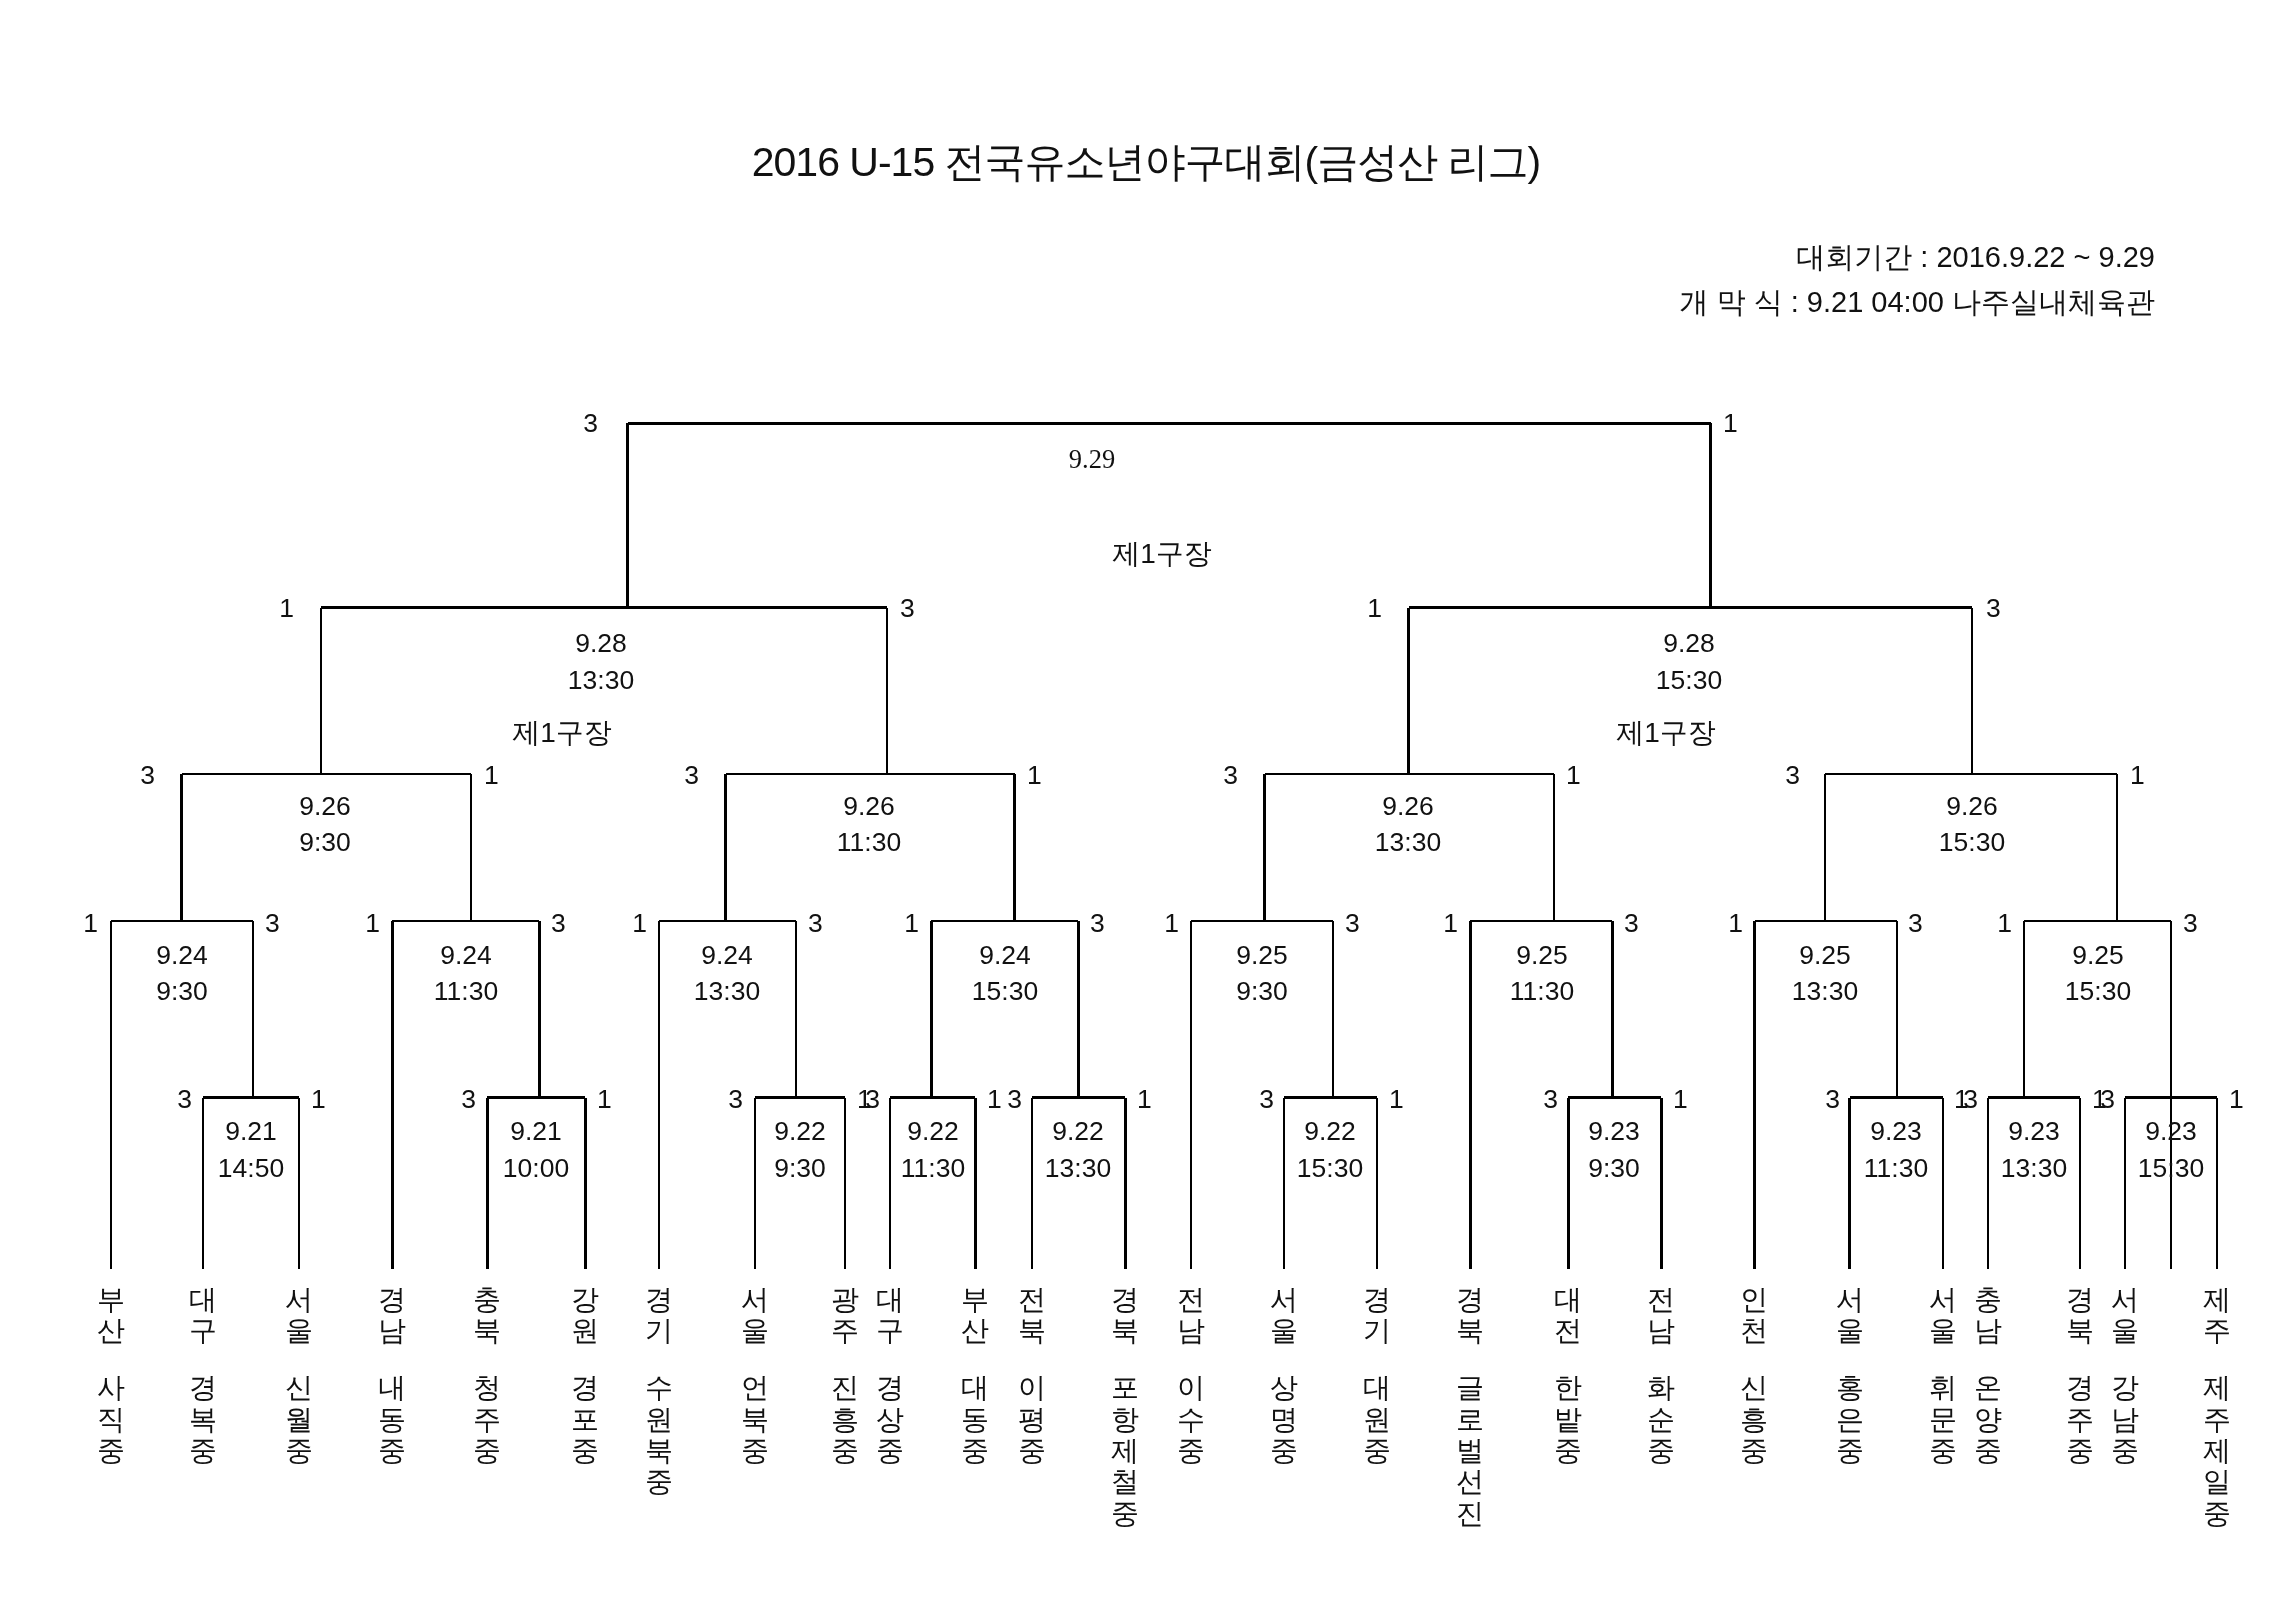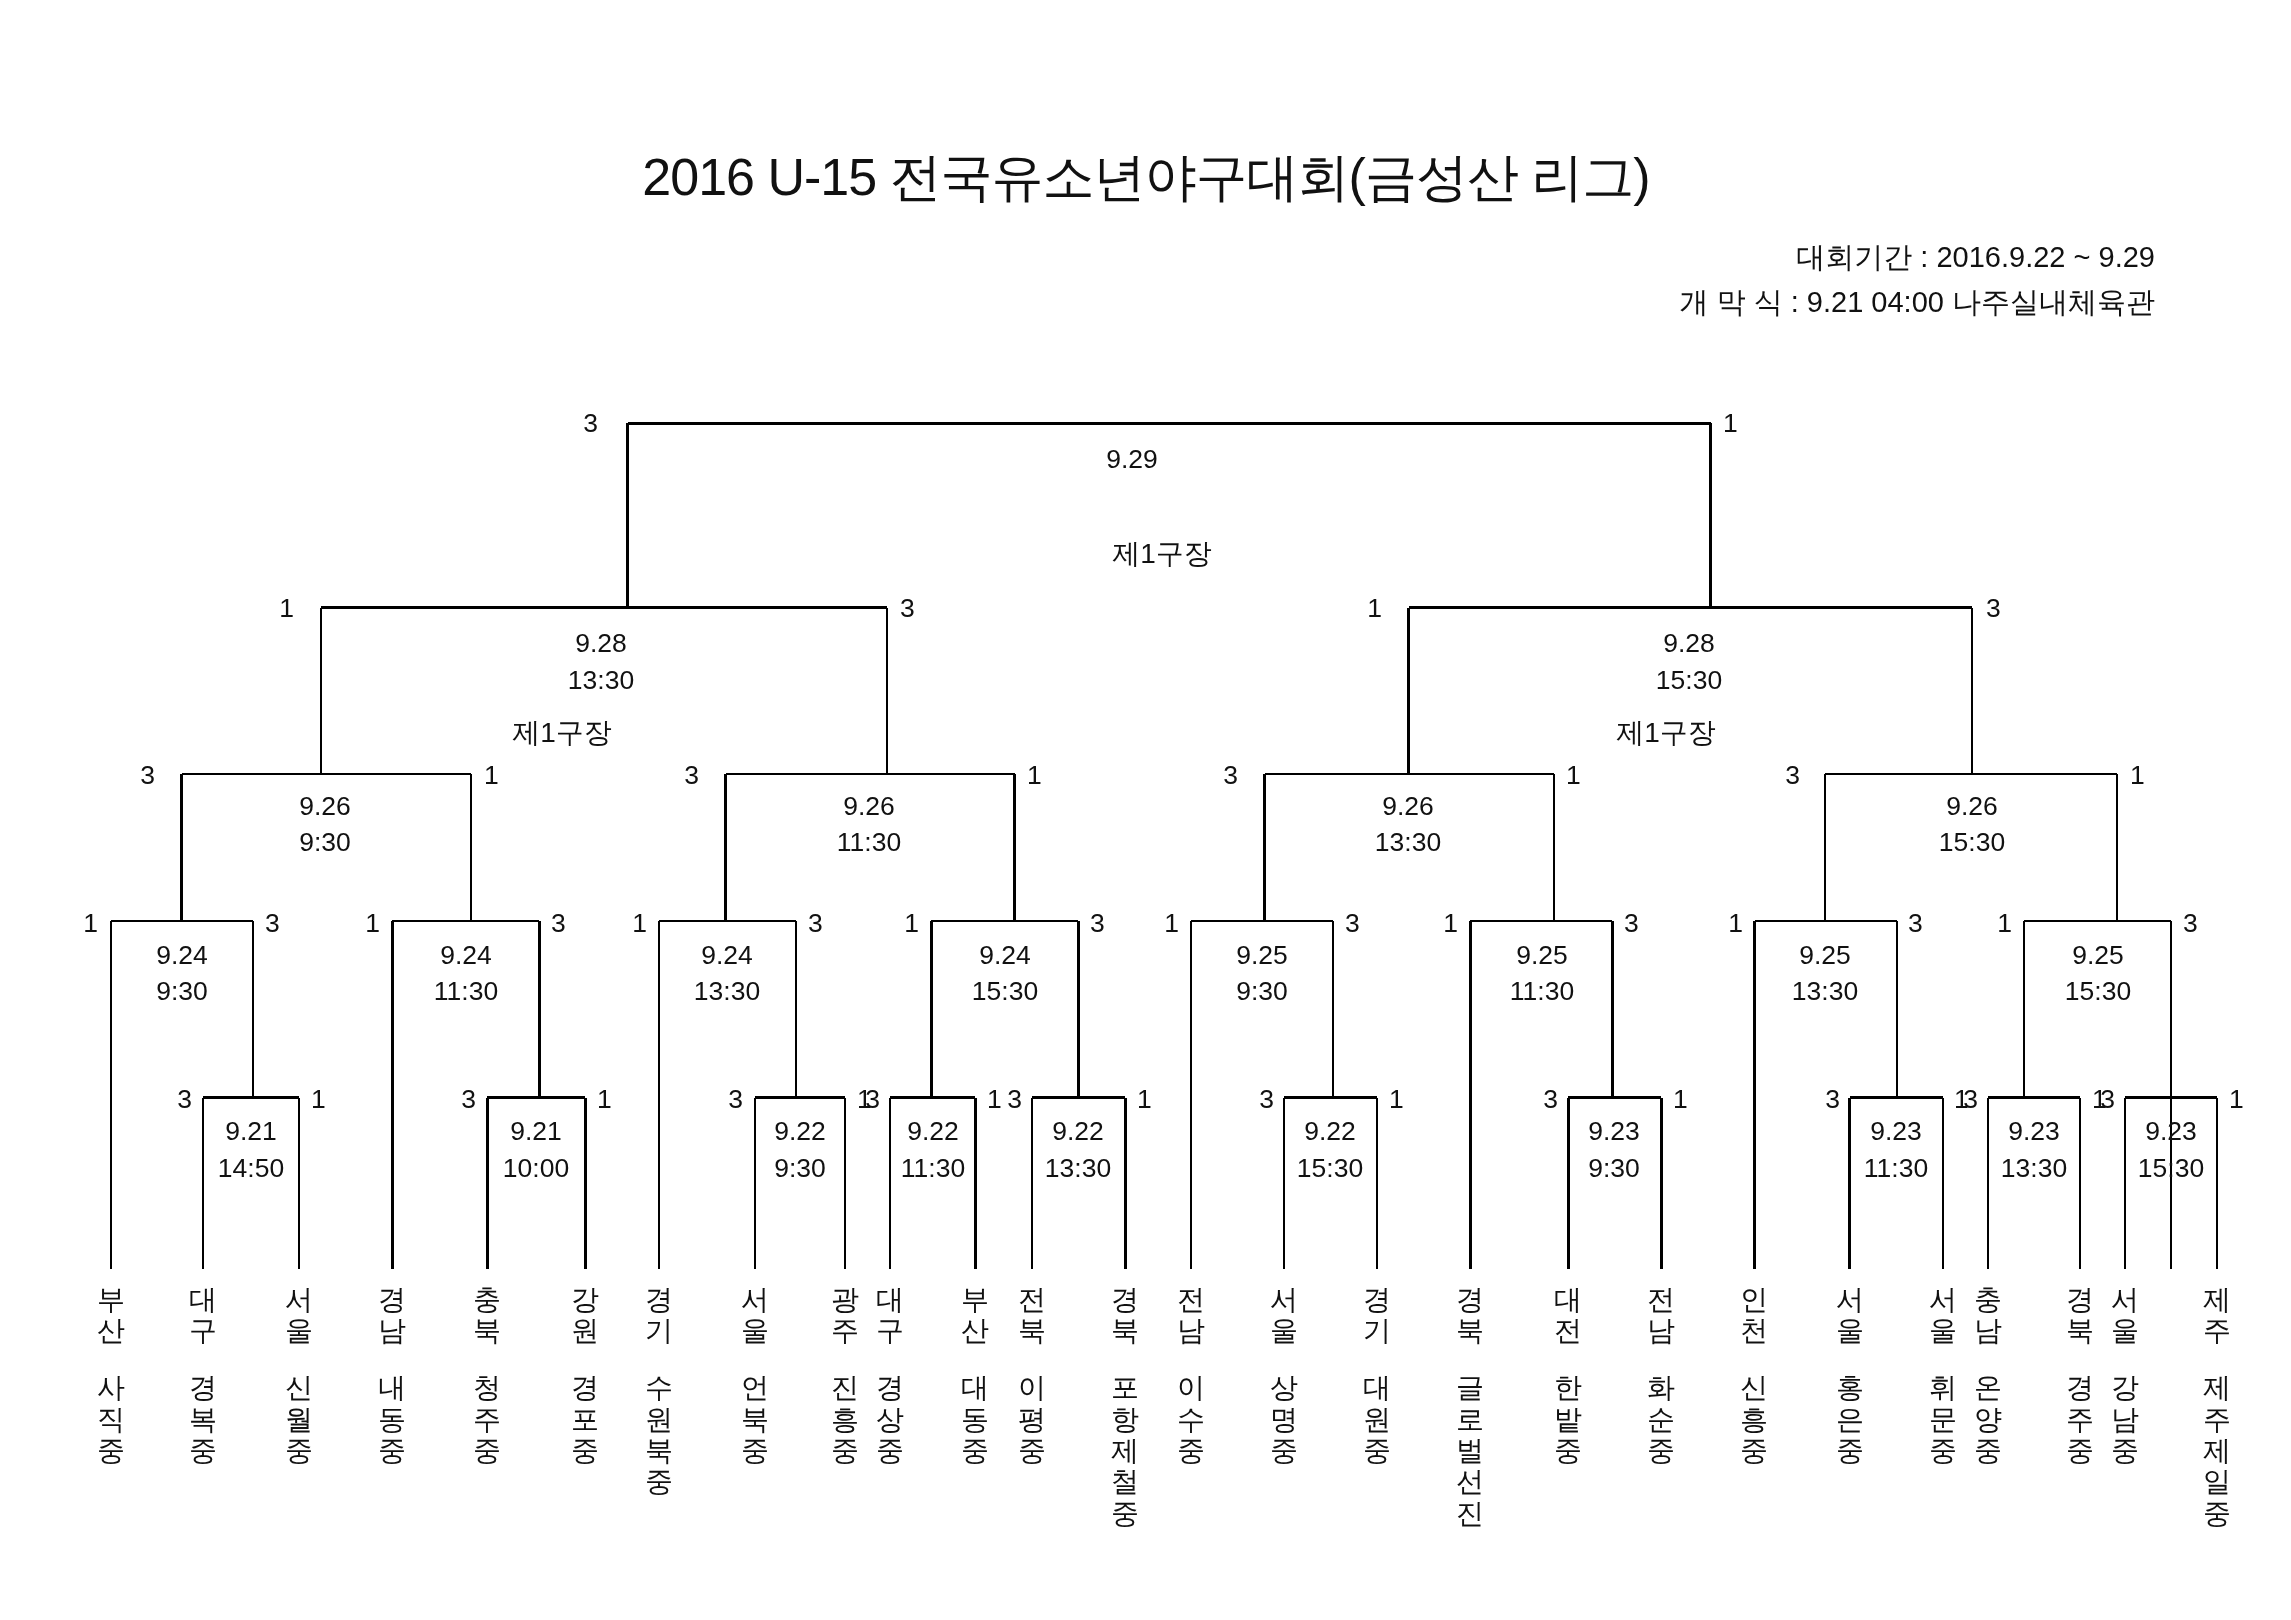--- a/index.html
+++ b/index.html
@@ -17,21 +17,21 @@
     height: 1620px;
     overflow: hidden;
     background: #fff;
   }
   #title {
     position: absolute;
     top: 108px;
     left: 0;
     width: 2292px;
     text-align: center;
-    font-size: 52px;
+    font-size: 41px;
     font-weight: 400;
     letter-spacing: -1px;
     white-space: nowrap;
   }
   #info {
     position: absolute;
     top: 235px;
     right: 137px;
     text-align: right;
     font-size: 29px;
@@ -195,21 +195,21 @@
       <path d="M2122,1120 L2122,1295"></path>
 
       <path d="M2168,1120 L2262,1120"></path>
       <path d="M2168,1120 L2168,1295"></path>
       <path d="M2262,1120 L2262,1295"></path>
     </g>
   </svg>
 
   <div class="seed l" style="left:598px; top:410px;">3</div>
   <div class="seed" style="left:1723px; top:410px;">1</div>
-  <div class="lbl" style="left:1132px; top:443px;">9.29</div>
+  <div class="lbl" style="left:1092px; top:443px;font-family:Liberation Serif, serif;">9.29</div>
   <div class="venue" style="left:1162px; top:535px;">제1구장</div>
 
   <div class="seed l" style="left:294px; top:595px;">1</div>
   <div class="seed" style="left:900px; top:595px;">3</div>
   <div class="lbl" style="left:601px; top:627px;">9.28</div>
   <div class="lbl" style="left:601px; top:664px;">13:30</div>
   <div class="venue" style="left:562px; top:714px;">제1구장</div>
 
   <div class="seed l" style="left:1382px; top:595px;">1</div>
   <div class="seed" style="left:1986px; top:595px;">3</div>

